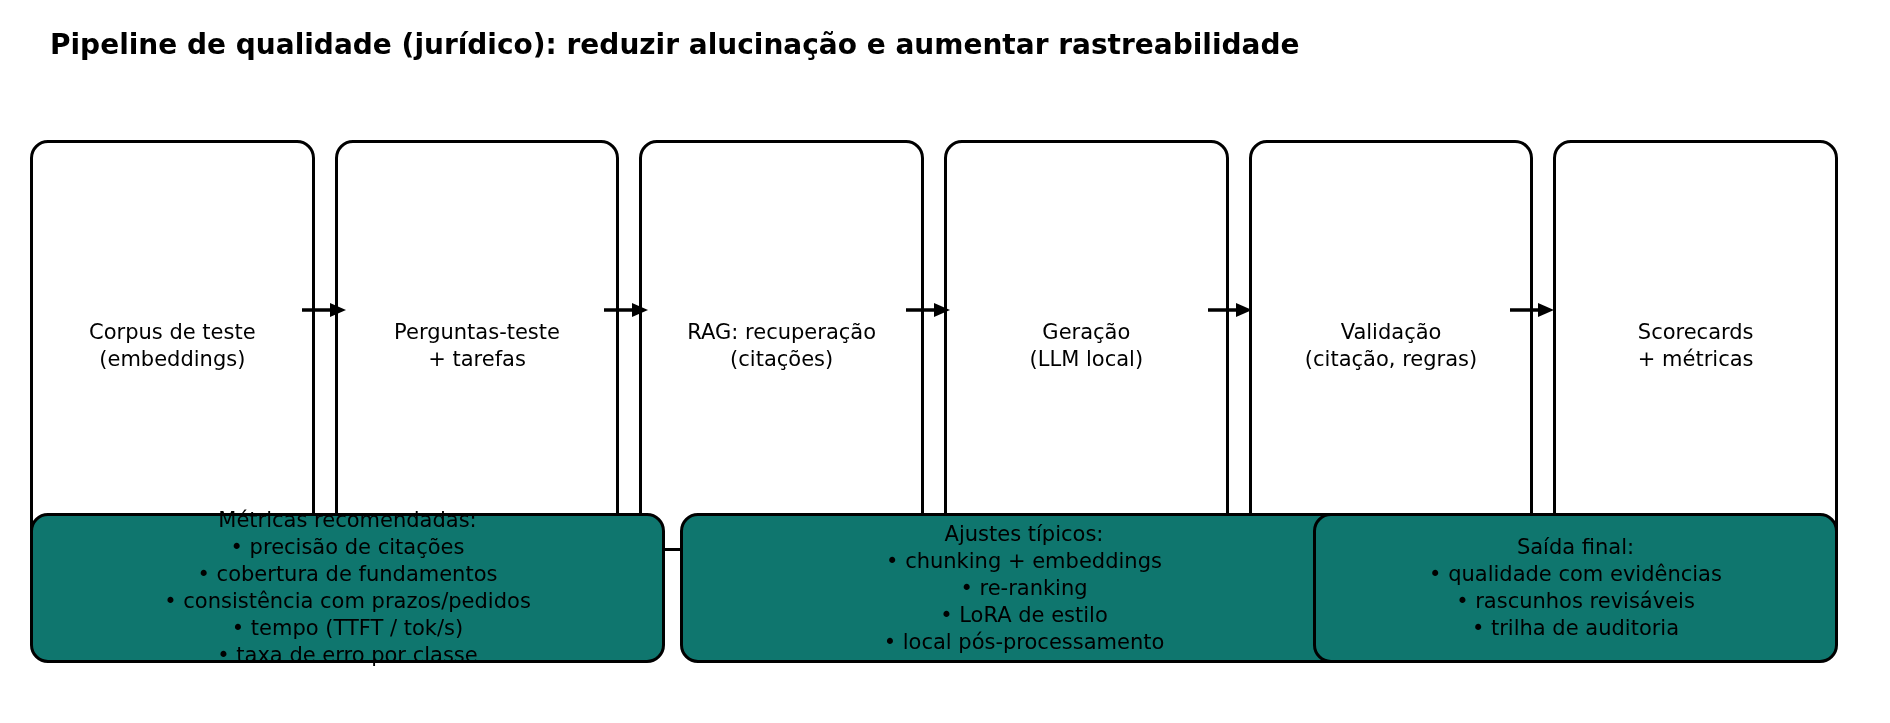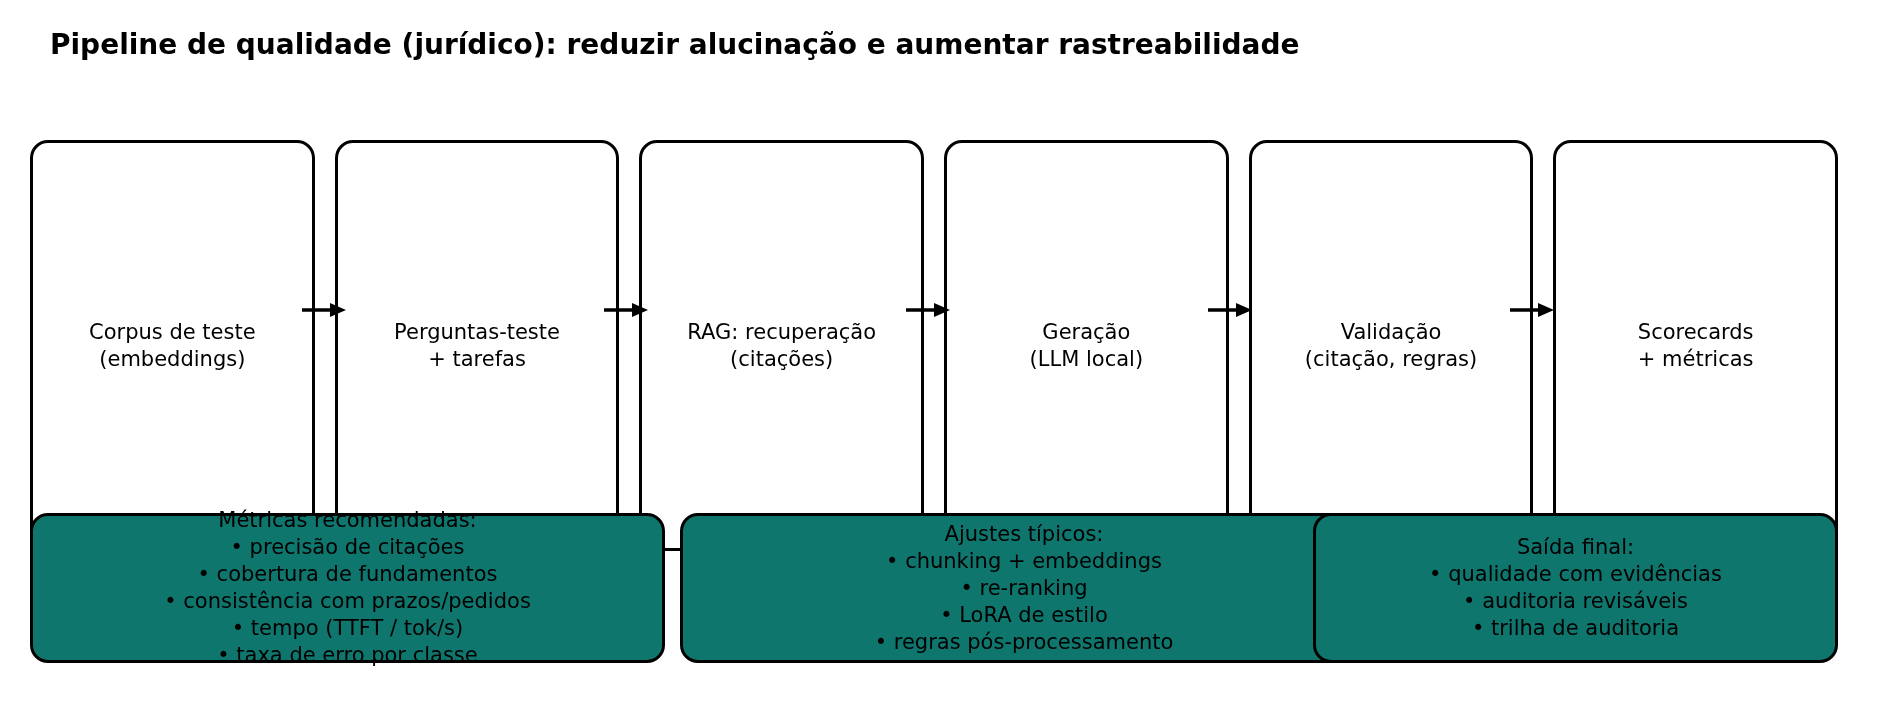--- a/index.html
+++ b/index.html
@@ -135,23 +135,23 @@
     <div class="note-line">• consistência com prazos/pedidos</div>
     <div class="note-line">• tempo (TTFT / tok/s)</div>
     <div class="note-line">• taxa de erro por classe</div>
   </div>
 
   <div class="note-box note-b">
     <div class="note-line">Ajustes típicos:</div>
     <div class="note-line">• chunking + embeddings</div>
     <div class="note-line">• re-ranking</div>
     <div class="note-line">• LoRA de estilo</div>
-    <div class="note-line">• regras pós-processamento</div>
+    <div class="note-line">• local pós-processamento</div>
   </div>
 
   <div class="note-box note-c">
     <div class="note-line">Saída final:</div>
     <div class="note-line">• qualidade com evidências</div>
-    <div class="note-line">• auditoria revisáveis</div>
+    <div class="note-line">• rascunhos revisáveis</div>
     <div class="note-line">• trilha de auditoria</div>
   </div>
 
 </div>
 
 </body></html>

